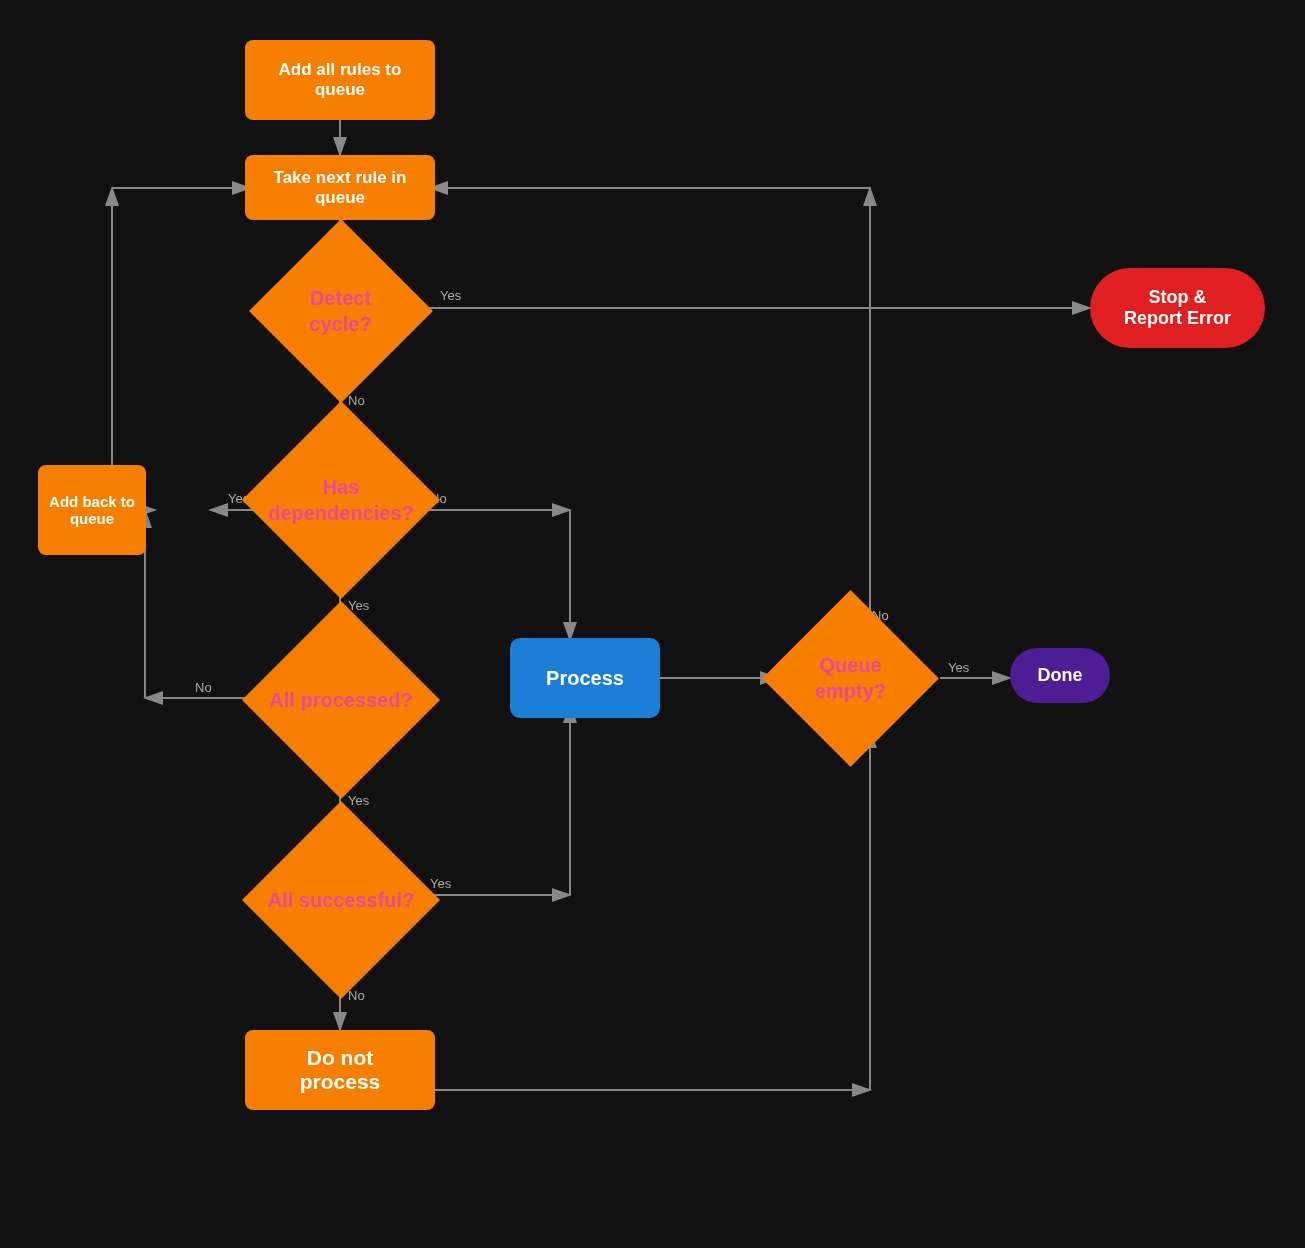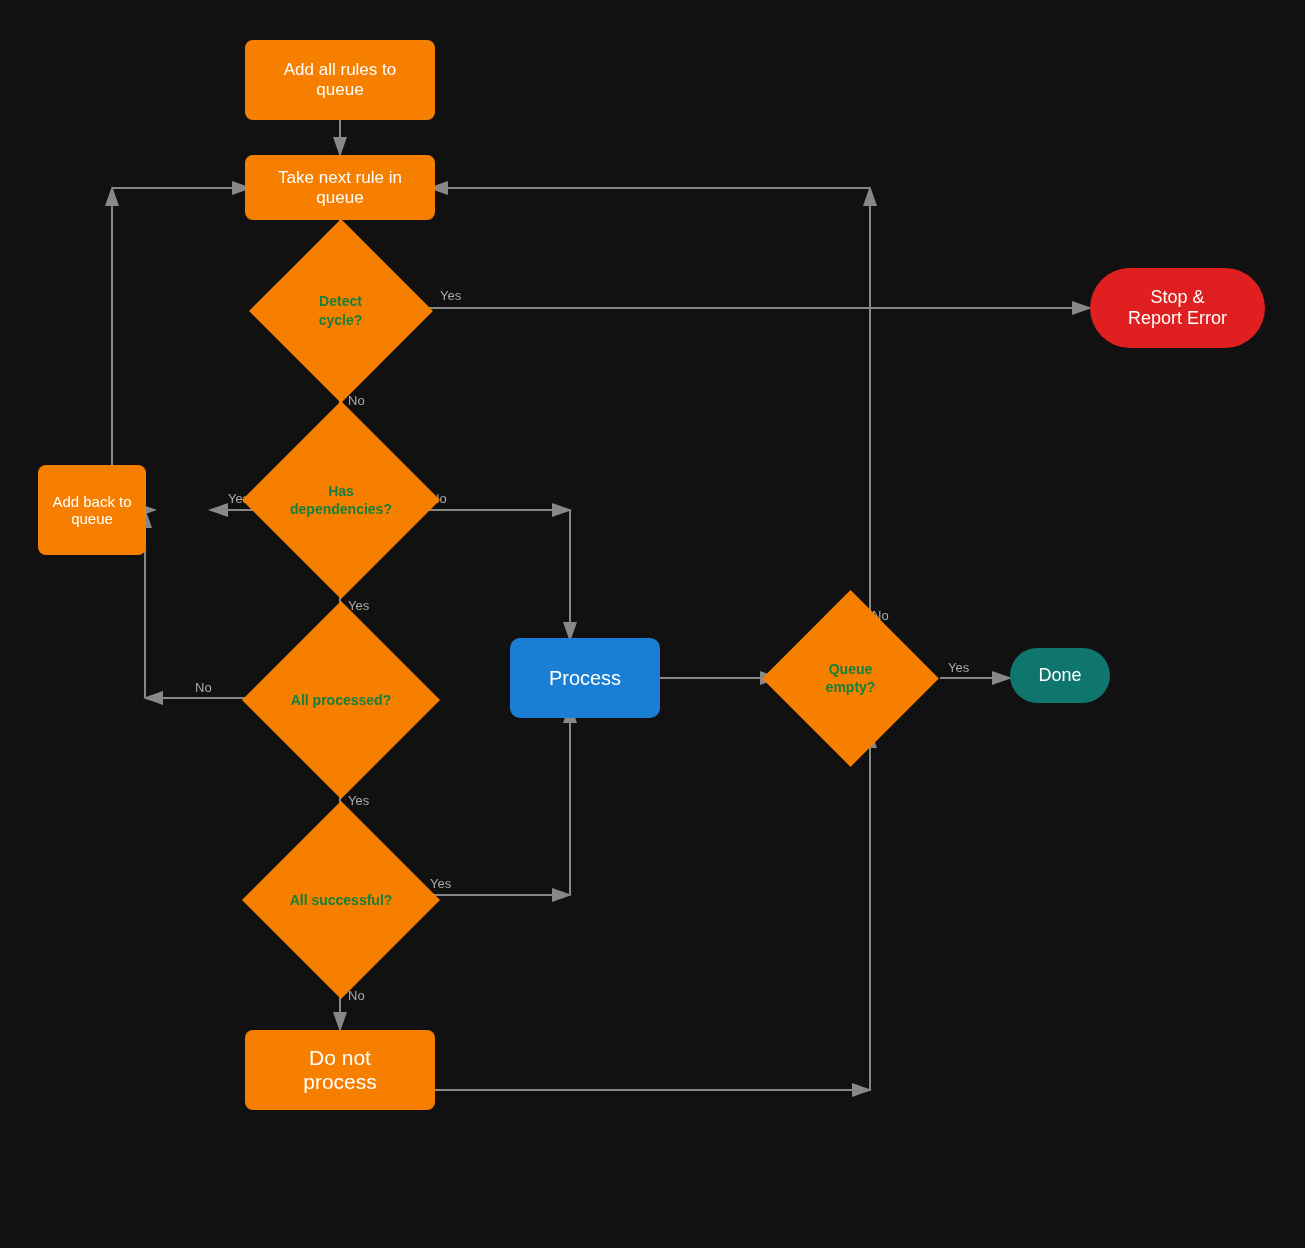--- a/index.html
+++ b/index.html
@@ -15,52 +15,52 @@
       width: 1305px;
       height: 1248px;
     }
     
     .node {
       position: absolute;
       display: flex;
       align-items: center;
       justify-content: center;
       text-align: center;
-      font-weight: normal;
+      font-weight: bold;
       font-size: 16px;
       color: white;
     }
     .rect-node {
       border-radius: 8px;
     }
     .orange { background: #f77f00; }
     .blue { background: #1a7fd4; }
     .red { background: #e02020; border-radius: 50px; }
-    .green { background: #0f766e; border-radius: 50px; }
+    .green { background: #4c1d95; border-radius: 50px; }
 
     
     .diamond-wrapper {
       position: absolute;
       display: flex;
       align-items: center;
       justify-content: center;
     }
     .diamond {
       width: 130px;
       height: 130px;
       background: #f77f00;
       transform: rotate(45deg);
       position: absolute;
     }
     .diamond-label {
       position: relative;
       z-index: 2;
-      color: #15803d;
+      color: #ec4899;
       font-weight: bold;
-      font-size: 14px;
+      font-size: 20px;
       text-align: center;
       line-height: 1.3;
     }
 
     
     .arrows-svg {
       position: absolute;
       top: 0;
       left: 0;
       width: 1305px;

